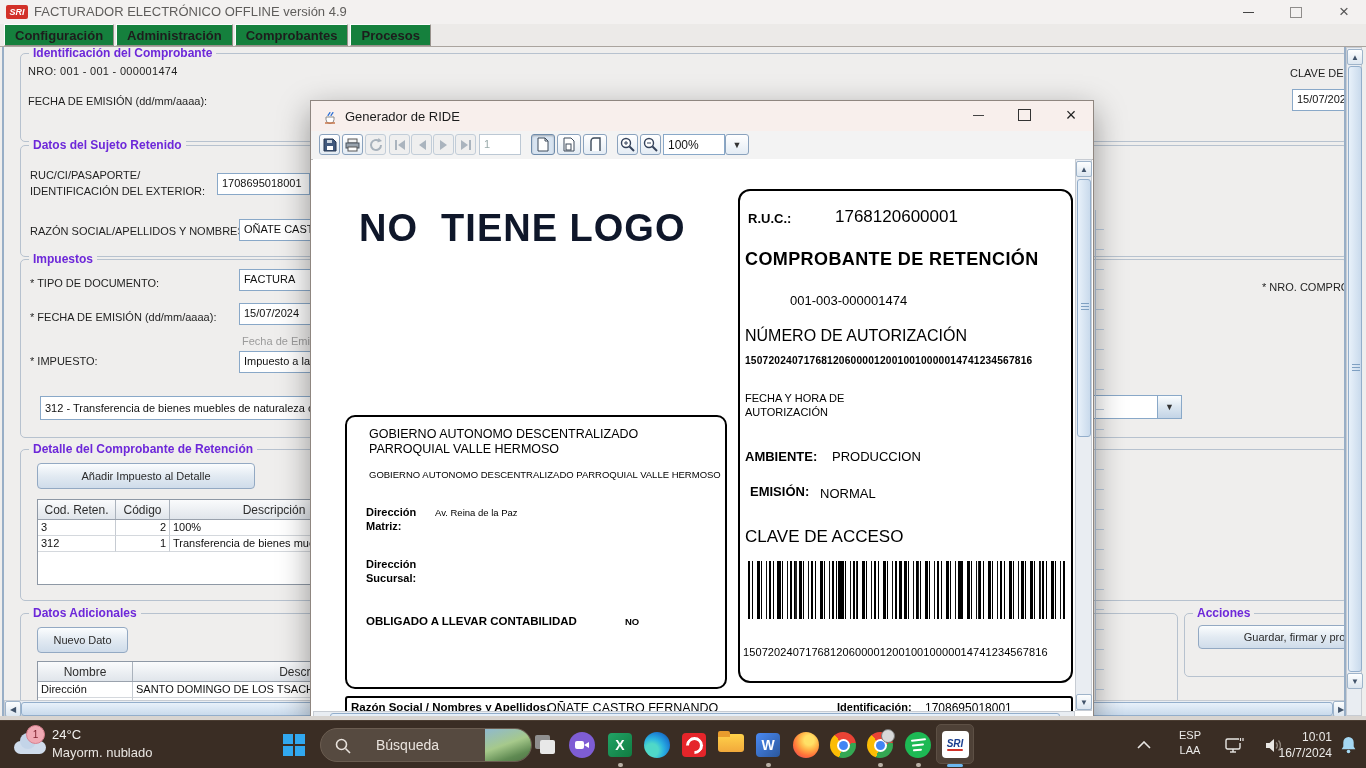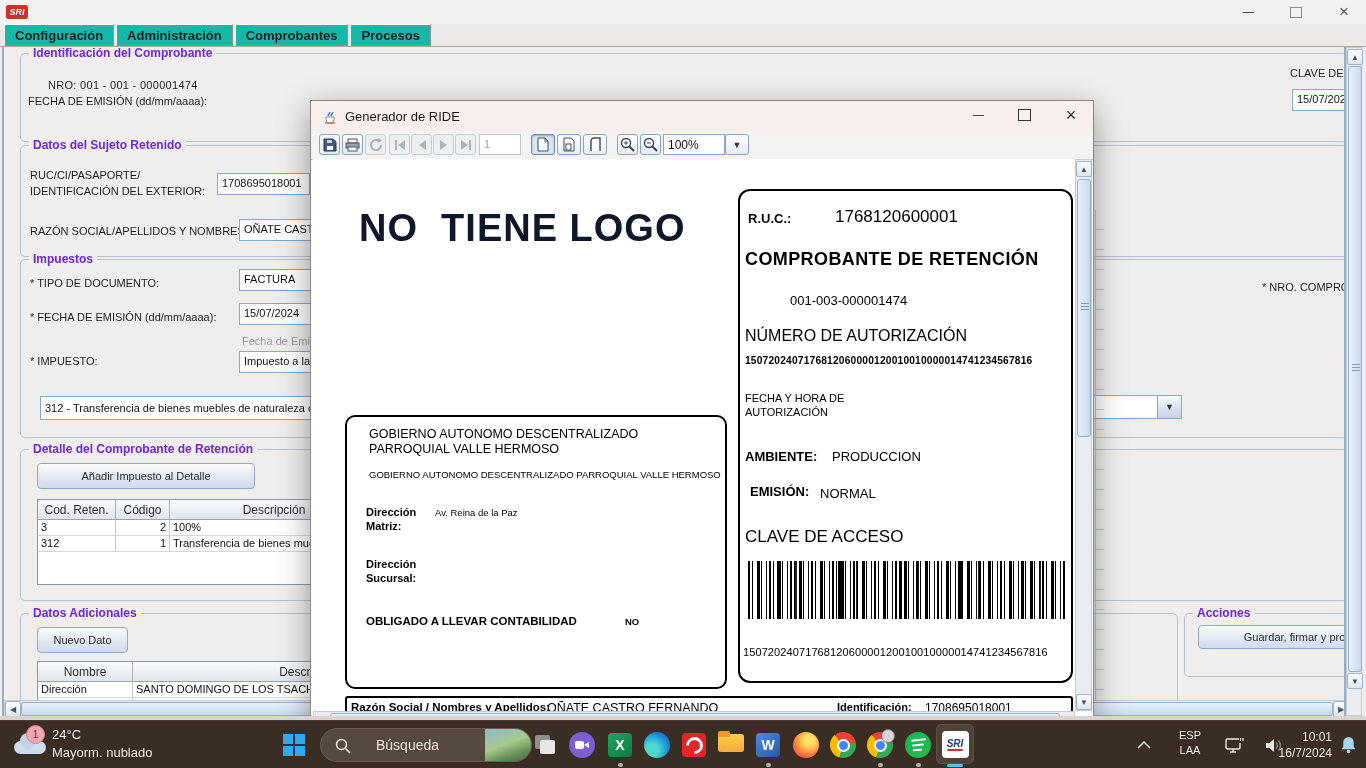--- a/index.html
+++ b/index.html
@@ -7,21 +7,21 @@
   .abs{position:absolute;}
   
   .titlebar{left:0;top:0;width:1366px;height:24px;background:#f3f1f0;border-bottom:1px solid #e2ddd9;}
   .sri-logo{left:6px;top:5px;width:22px;height:14px;background:#d23128;border-radius:2px;color:#fff;font-style:italic;font-weight:bold;font-size:9px;display:flex;align-items:center;justify-content:center;}
   .app-title{left:34px;top:4px;font-size:13px;color:#5f5d5b;}
   .winbtn{top:2px;width:24px;height:20px;display:flex;align-items:center;justify-content:center;font-size:15px;color:#444;}
   .maxbox{width:10px;height:9px;border:1px solid #8f8d8b;}
   .minbar{width:11px;height:1px;background:#444;}
   
   .menubar{left:0;top:24px;width:1366px;height:23px;background:#eceae8;border-bottom:1px solid #aaa49e;display:flex;align-items:center;padding-left:4px;box-sizing:border-box;gap:2px;}
-  .menu-item{height:20px;padding:0 10px;display:flex;align-items:center;font-size:13px;font-weight:bold;color:#1d1d1d;background:#14b8a6;border:1px solid;border-color:#fdfdfd #97918b #97918b #fdfdfd;}
+  .menu-item{height:20px;padding:0 10px;display:flex;align-items:center;font-size:13px;font-weight:bold;color:#1d1d1d;background:#15803d;border:1px solid;border-color:#fdfdfd #97918b #97918b #fdfdfd;}
   
   .form-panel{left:2px;top:47px;width:1344px;height:669px;background:#efeeed;overflow:hidden;border-left:2px solid #98aec6;box-sizing:border-box;}
   .panel-rborder{left:1344px;top:47px;width:2px;height:669px;background:#98aec6;}
   .gb{position:absolute;border:1px solid #b7c2cf;border-radius:5px;}
   .gb-t{position:absolute;top:-8px;left:8px;background:#efeeed;padding:0 4px;font-size:12px;font-weight:bold;color:#6d28d9;white-space:nowrap;}
   .lbl{position:absolute;font-size:11px;color:#1f1f1f;white-space:nowrap;}
   .hint{color:#9b9b9b;}
   .tf{position:absolute;background:#fff;border:1px solid #89a8c8;font-size:11px;color:#111;padding:3px 4px 0 4px;box-sizing:border-box;white-space:nowrap;overflow:hidden;}
   .btn-nim{position:absolute;background:linear-gradient(180deg,#fbfdfe,#e2eaf2 50%,#cfdcea);border:1px solid #93a9c3;border-radius:4px;font-size:11px;color:#2b2b2b;display:flex;align-items:center;justify-content:center;box-sizing:border-box;white-space:nowrap;overflow:hidden;}
   .combo-arrow{position:absolute;top:0;right:0;width:24px;height:100%;background:linear-gradient(180deg,#fbfdfe,#dbe6f0 50%,#c3d4e6);border-left:1px solid #89a8c8;display:flex;align-items:center;justify-content:center;font-size:9px;color:#333;box-sizing:border-box;}
@@ -63,20 +63,21 @@
   .scene{position:absolute;right:0;top:0;width:46px;height:34px;background:linear-gradient(160deg,#8fb9cf 0%,#a6c98b 45%,#5f8a52 75%,#4a6e42 100%);}
   .gap-strip{left:0;top:716px;width:1366px;height:4px;background:#d8d4d0;}
 </style>
 </head>
 <body>
 
 <div id="root">
 
   <div class="abs titlebar">
     <div class="abs sri-logo">SRI</div>
+    <div class="abs app-title">FACTURADOR ELECTRÓNICO OFFLINE versión 4.9</div>
     <div class="abs winbtn" style="left:1236px;">
         <span class="minbar"></span>
       </div>
     <div class="abs winbtn" style="left:1284px;">
         <span class="maxbox"></span>
       </div>
     <div class="abs winbtn" style="left:1332px;font-size:17px;color:#555;">
         <span>×</span>
       </div>
   </div>
@@ -94,21 +95,21 @@
     <div class="menu-item">
         <span>Procesos</span>
       </div>
   </div>
 
   <div class="abs form-panel">
 
     <div class="gb" style="left:16px;top:6px;width:1326px;height:87px;">
       <span class="gb-t">Identificación del Comprobante</span>
     </div>
-    <div class="lbl" style="left:24px;top:32px;letter-spacing:.3px;margin-left:20px;">NRO:  001  -  001  -  000001474</div>
+    <div class="lbl" style="left:24px;top:18px;letter-spacing:.3px;">NRO:  001  -  001  -  000001474</div>
     <div class="lbl" style="left:24px;top:48px;">FECHA DE EMISIÓN (dd/mm/aaaa):</div>
     <div class="lbl" style="left:1286px;top:20px;">CLAVE DE ACCESO</div>
     <div class="tf" style="left:1288px;top:42px;width:80px;height:22px;">15/07/2024</div>
 
     <div class="gb" style="left:16px;top:98px;width:1326px;height:110px;">
       <span class="gb-t">Datos del Sujeto Retenido</span>
     </div>
     <div class="lbl" style="left:26px;top:122px;">RUC/CI/PASAPORTE/</div>
     <div class="lbl" style="left:26px;top:138px;">IDENTIFICACIÓN DEL EXTERIOR:</div>
     <div class="tf" style="left:213px;top:126px;width:93px;height:22px;">1708695018001</div>

